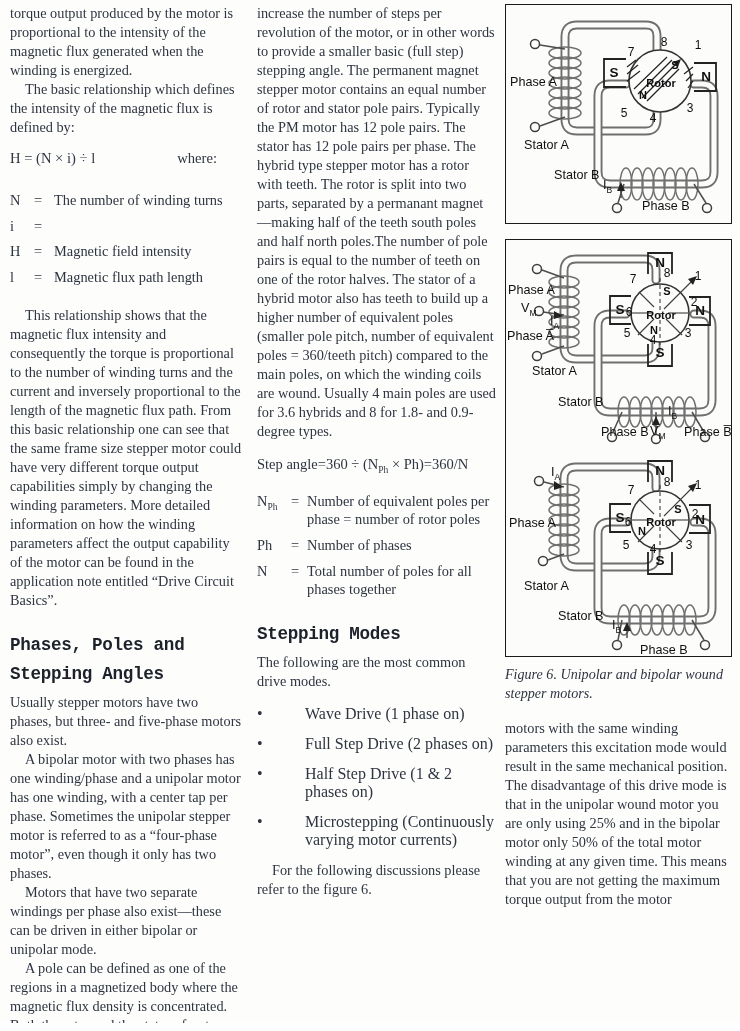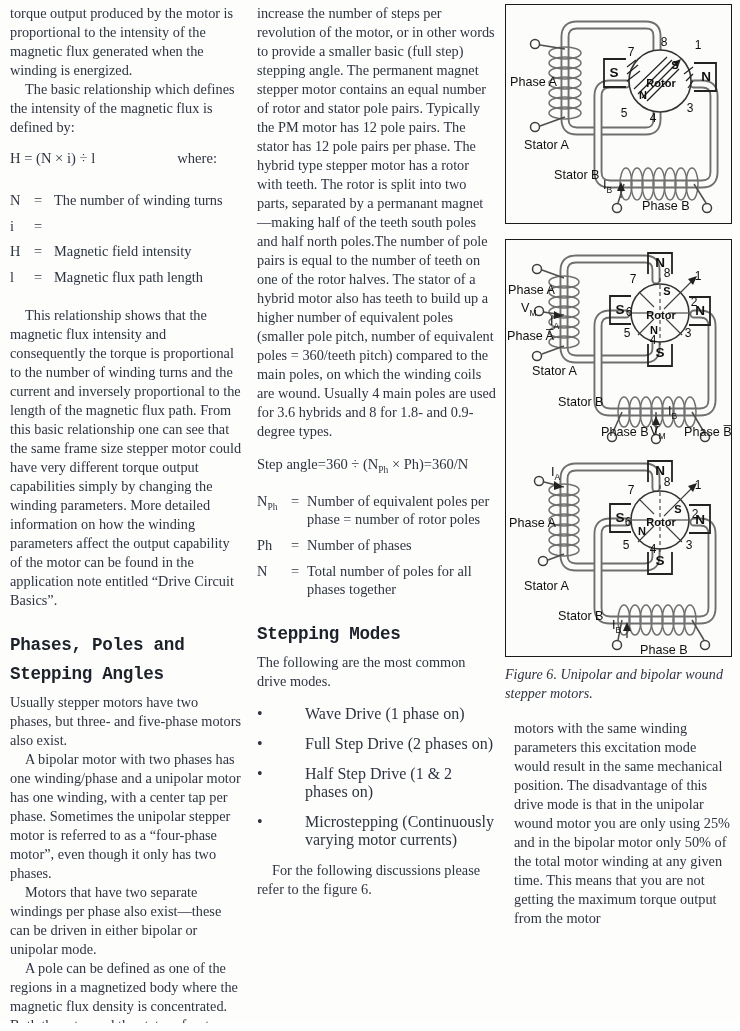--- a/index.html
+++ b/index.html
@@ -348,16 +348,16 @@
           <span class="lbl num" style="left: 183px; top: 97px;">3</span>
           <span class="lbl num" style="left: 147px; top: 101px;">4</span>
           <span class="lbl num" style="left: 120px; top: 97px;">5</span>
           <span class="lbl num" style="left: 122px; top: 74px;">6</span>
           <span class="lbl num" style="left: 125px; top: 42px;">7</span>
           <span class="lbl num" style="left: 161px; top: 34px;">8</span>
         </div>
     </div>
     <p class="figcap">Figure 6. Unipolar and bipolar wound stepper motors.</p>
 
-    <p style="margin-top:17px;margin-left:9px;">motors with the same winding parameters this excitation mode would result in the same mechanical position. The disadvantage of this drive mode is that in the unipolar wound motor you are only using 25% and in the bipolar motor only 50% of the total motor winding at any given time. This means that you are not getting the maximum torque output from the motor</p>
+    <p style="margin-top:17px;">motors with the same winding parameters this excitation mode would result in the same mechanical position. The disadvantage of this drive mode is that in the unipolar wound motor you are only using 25% and in the bipolar motor only 50% of the total motor winding at any given time. This means that you are not getting the maximum torque output from the motor</p>
   </div>
 
 </div>
 
 </body></html>

